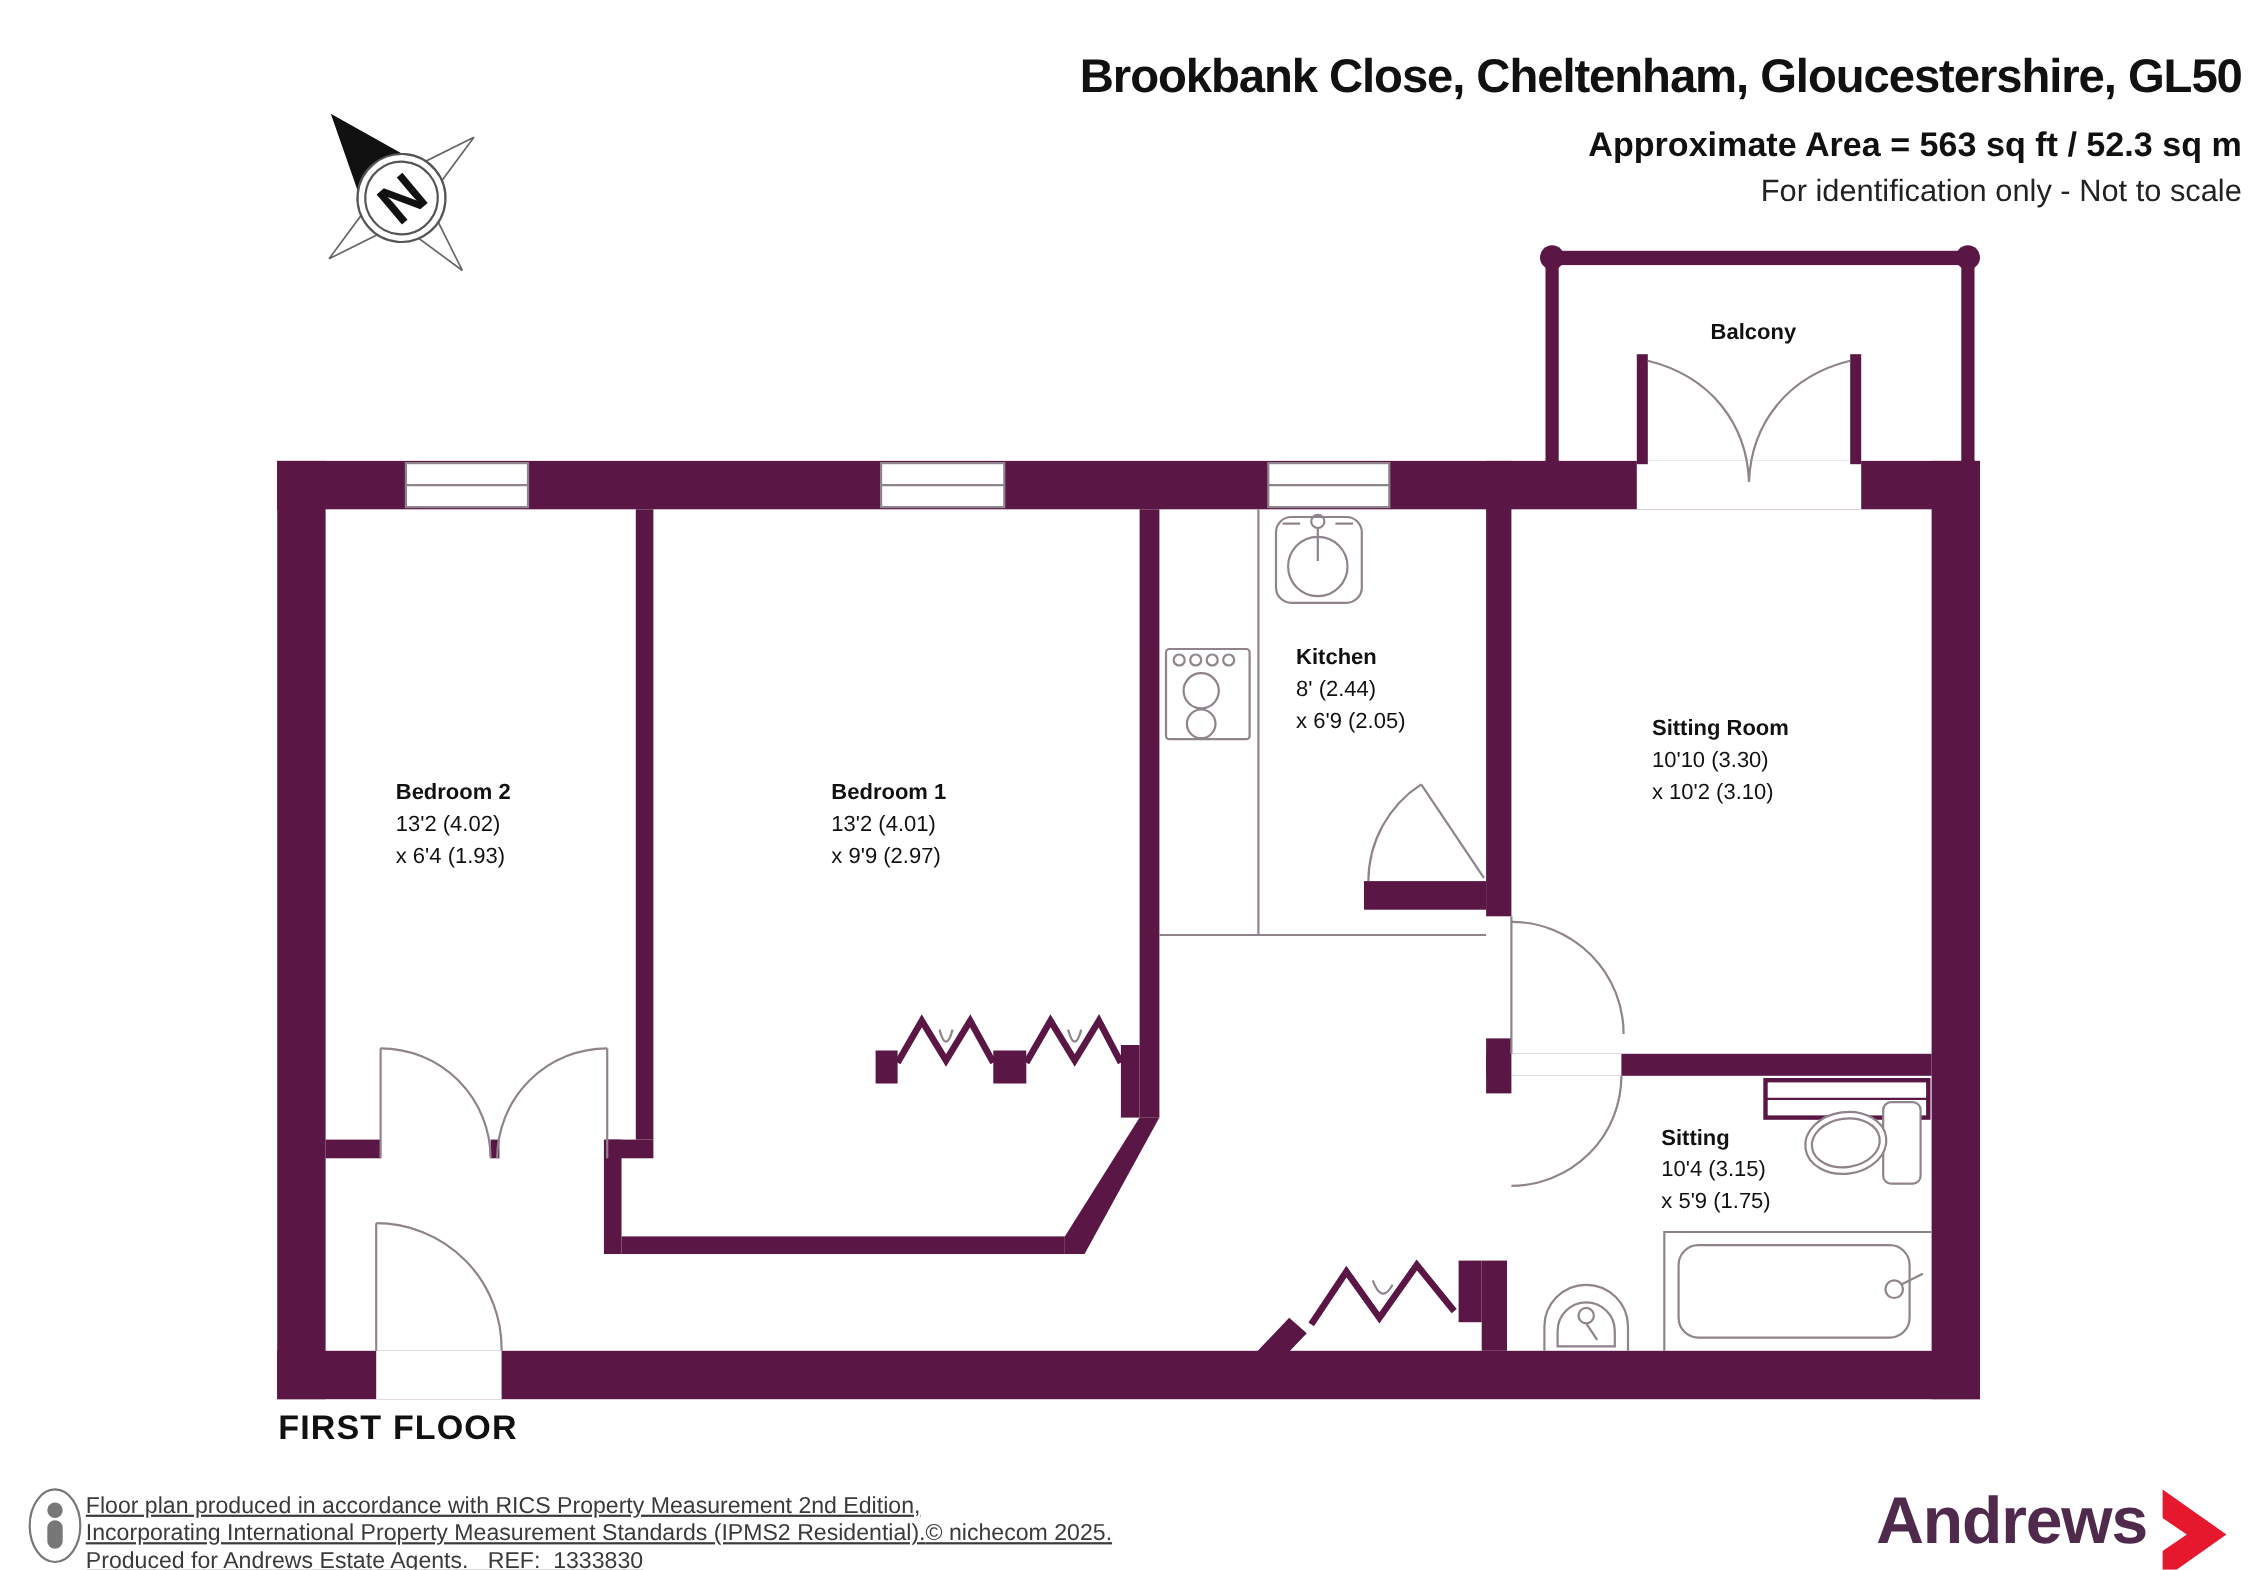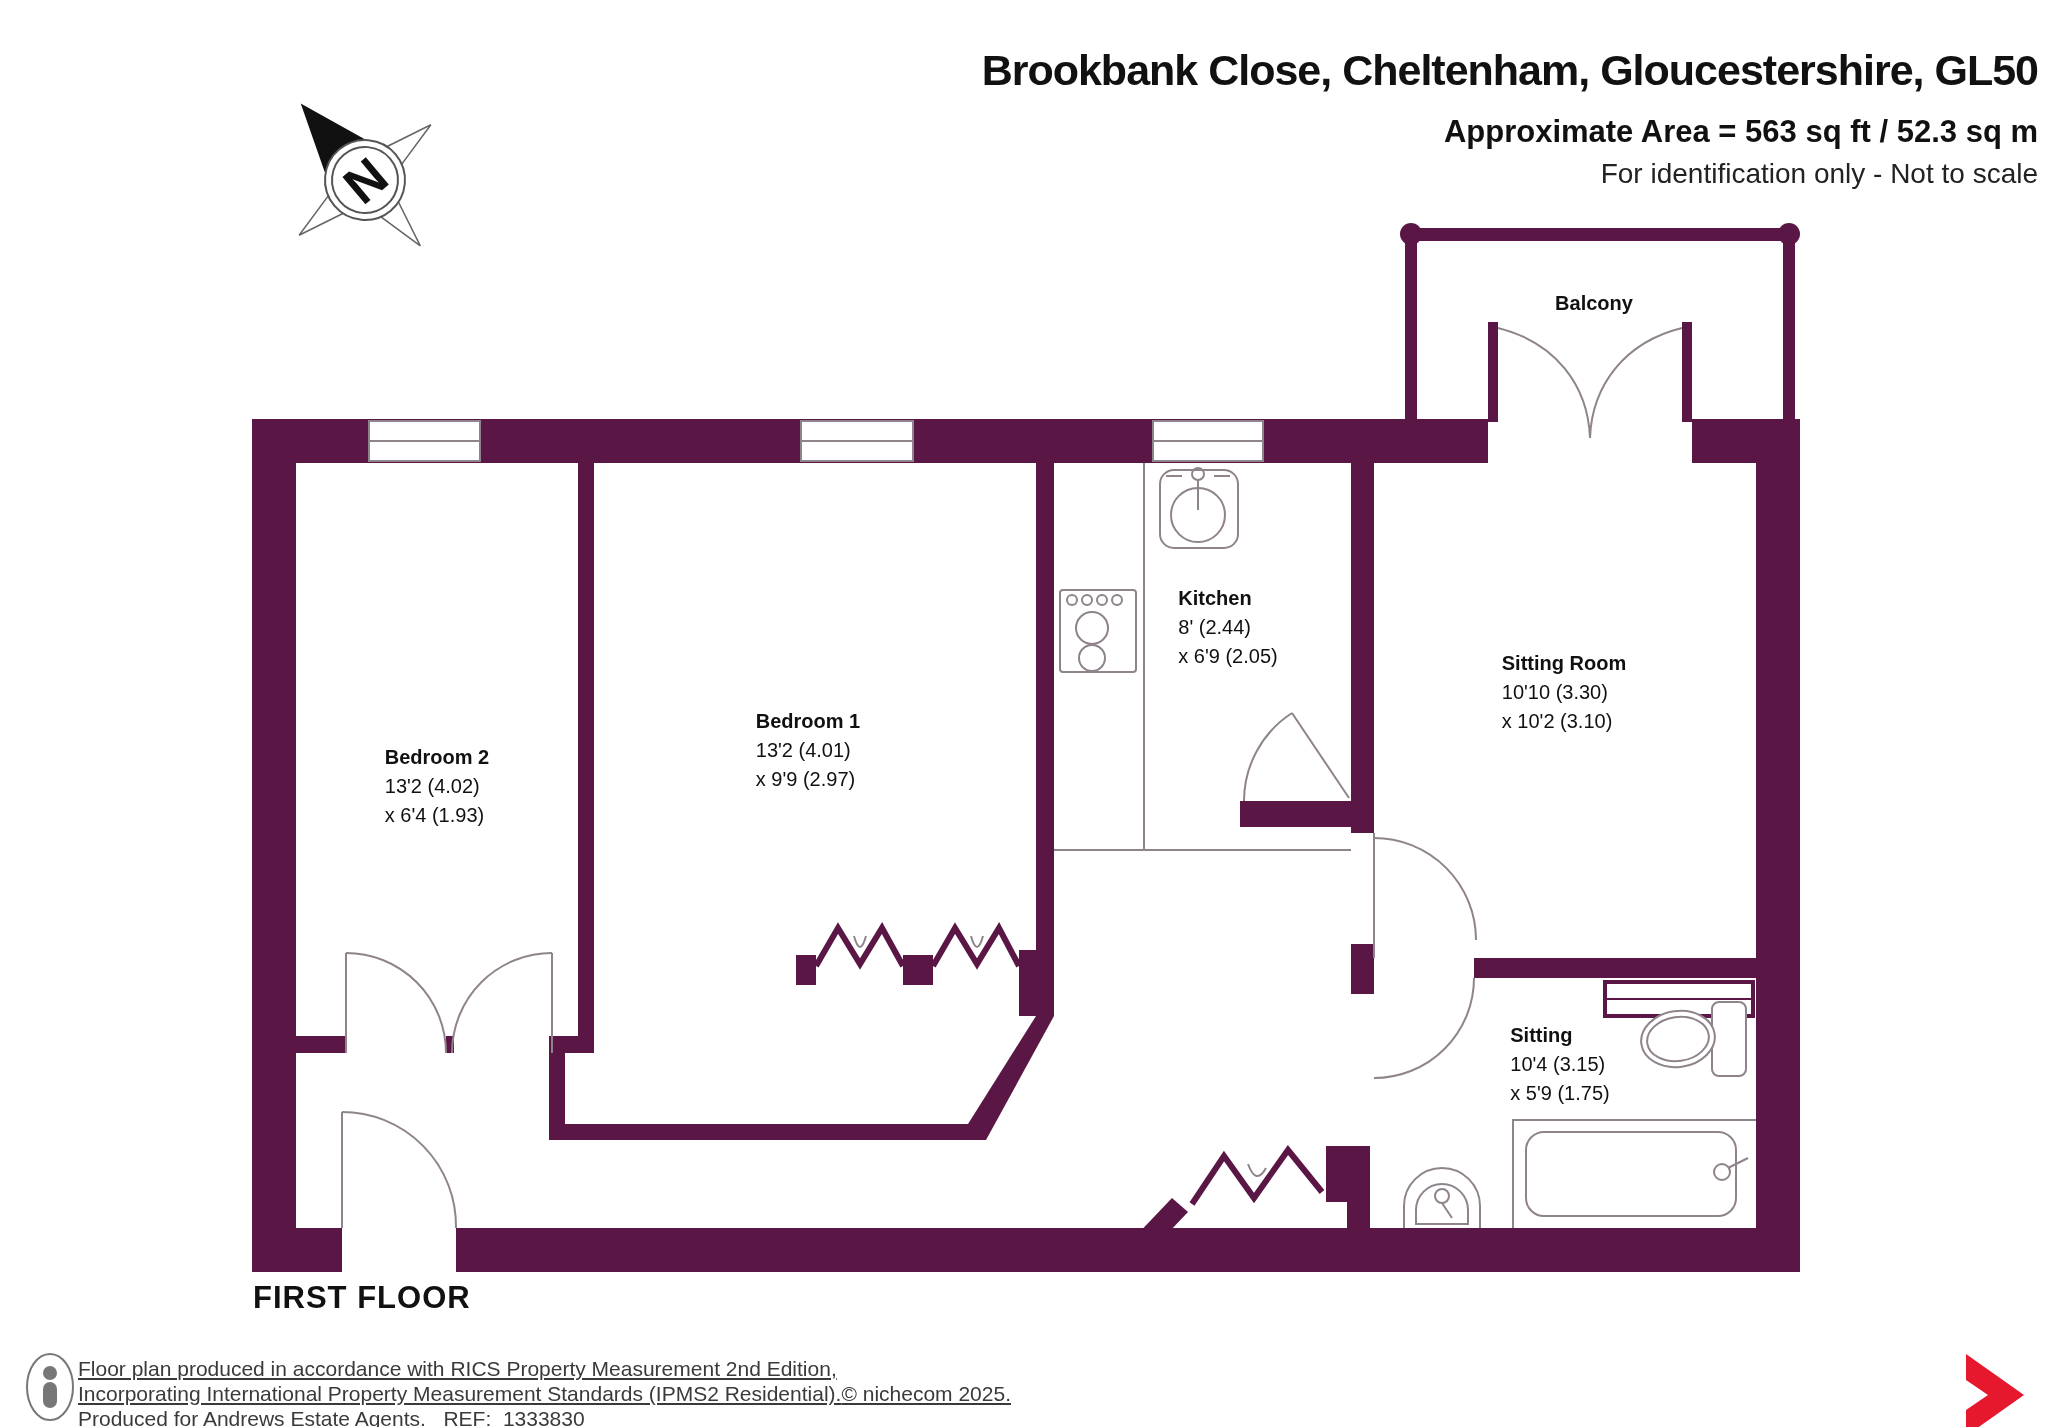--- a/index.html
+++ b/index.html
@@ -172,21 +172,21 @@
     </g>
   </svg>
 
   <div class="hdr title" style="top:4px;">Brookbank Close, Cheltenham, Gloucestershire, GL50</div>
   <div class="hdr area" style="top:72px;">Approximate Area = 563 sq ft / 52.3 sq m</div>
   <div class="hdr disc" style="top:116px;">For identification only - Not to scale</div>
 
   <div class="room-label" style="left:1594px;top:303px;">
     <div class="rn">Balcony</div>
   </div>
-  <div class="room-label" style="left:437px;top:750px;margin-top:36px;">
+  <div class="room-label" style="left:412px;top:750px;">
     <div class="rn">Bedroom 2</div>
     <div>13'2 (4.02)</div>
     <div>x 6'4 (1.93)</div>
   </div>
   <div class="room-label" style="left:808px;top:750px;">
     <div class="rn">Bedroom 1</div>
     <div>13'2 (4.01)</div>
     <div>x 9'9 (2.97)</div>
   </div>
   <div class="room-label" style="left:1228px;top:627px;">
@@ -212,17 +212,18 @@
     <circle cx="26" cy="21" r="7" fill="#777"></circle>
     <rect x="19" y="30" width="14" height="26" rx="7" fill="#777"></rect>
   </svg>
 
   <div class="footer">
     <div class="footer-line">Floor plan produced in accordance with RICS Property Measurement 2nd Edition,</div>
     <div class="footer-line"><span>Incorporating International Property Measurement Standards (IPMS2 Residential).</span><span class="copy">© nichecom 2025.</span></div>
     <div class="footer-line">Produced for Andrews Estate Agents.   REF:  1333830</div>
   </div>
 
+  <div class="brand">Andrews</div>
   <svg class="chev" width="64" height="86" viewBox="0 0 64 86">
     <path d="M2,2 L60,43 L2,84 L2,58 L24,43 L2,28 Z" fill="var(--brand_red)"></path>
   </svg>
 
 </div>
 
 </body></html>

